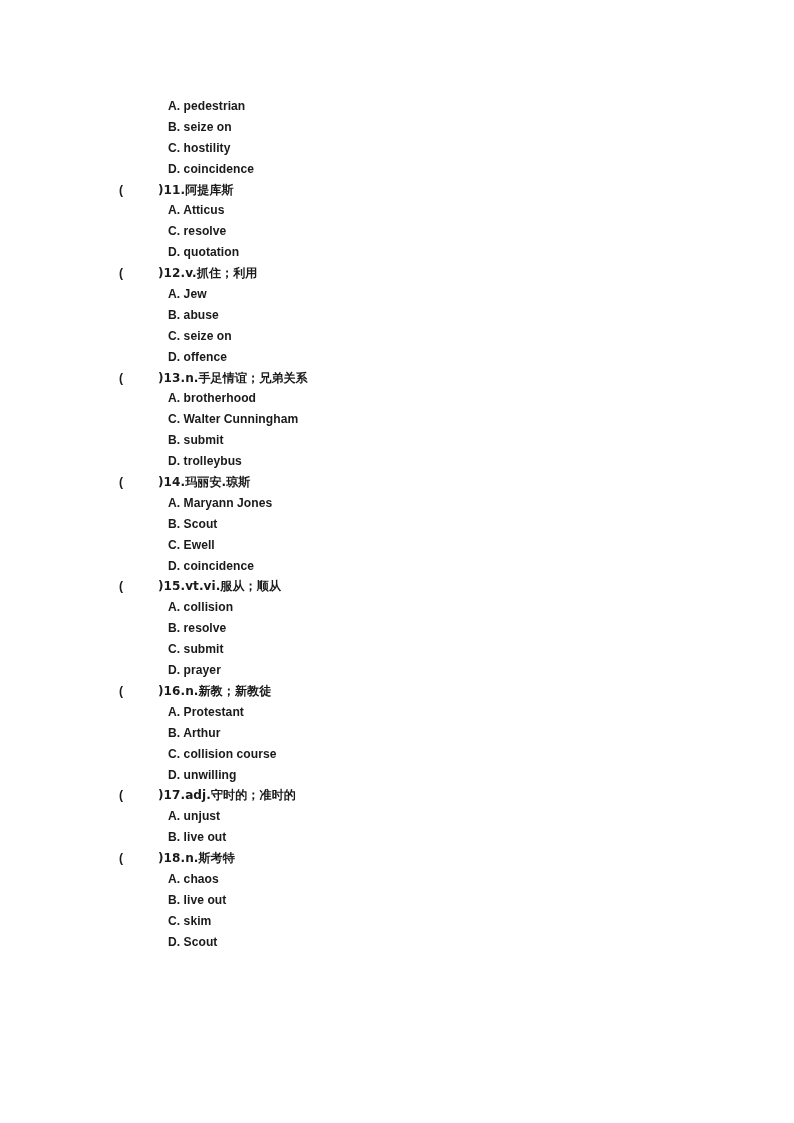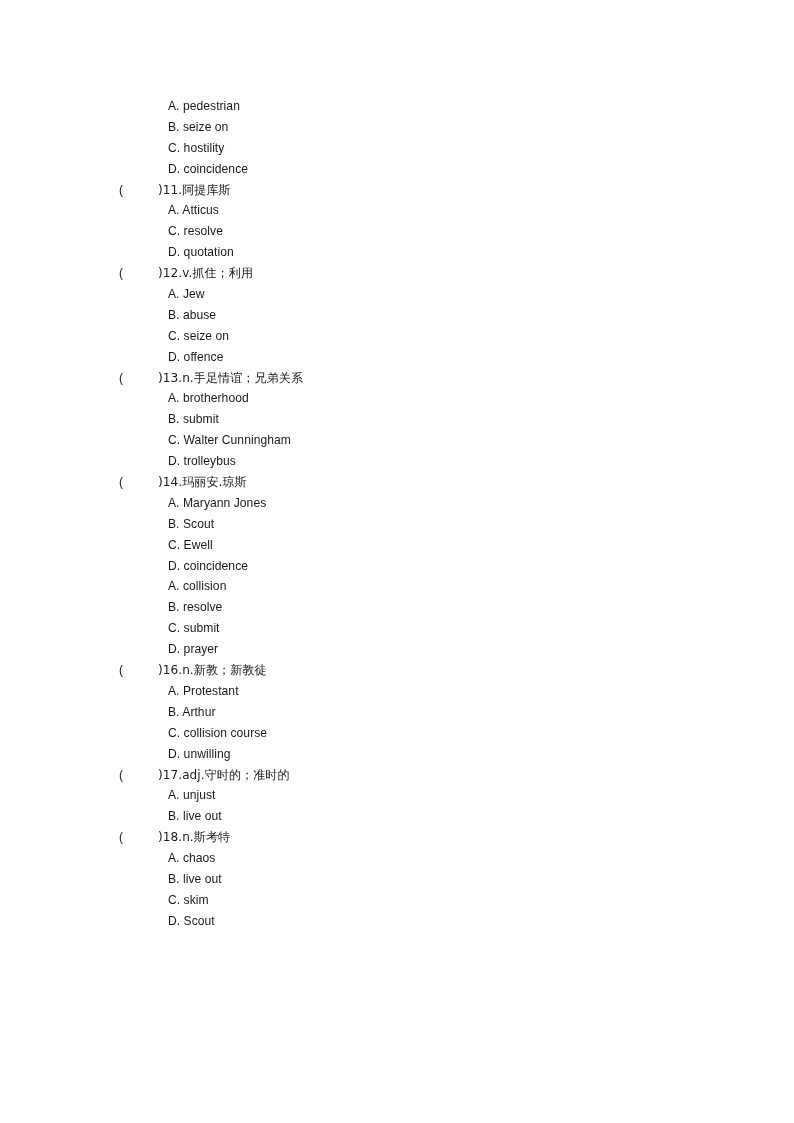--- a/index.html
+++ b/index.html
@@ -16,20 +16,21 @@
     color: #1a1a1a;
     overflow: hidden;
   }
   .page {
     position: absolute;
     left: 0;
     top: 0;
     width: 794px;
     height: 862px;
     background: #ffffff;
+    font-weight: bold;
   }
   .content {
     position: absolute;
     left: 119px;
     top: 96px;
     width: 560px;
   }
   .line {
     height: 20.9px;
     line-height: 20.9px;
@@ -85,36 +86,39 @@
       <div class="line option">B. abuse</div>
       <div class="line option">C. seize on</div>
       <div class="line option">D. offence</div>
     </div>
 
     <div>
       <div class="line question">
         <span class="q-paren-open">(</span><span class="q-stem cjk">)13.n.手足情谊；兄弟关系</span>
       </div>
       <div class="line option">A. brotherhood</div>
+      <div class="line option">C. Walter Cunningham</div>
       <div class="line option">B. submit</div>
-      <div class="line option">C. Walter Cunningham</div>
       <div class="line option">D. trolleybus</div>
     </div>
 
     <div>
       <div class="line question">
         <span class="q-paren-open">(</span><span class="q-stem cjk">)14.玛丽安.琼斯</span>
       </div>
       <div class="line option">A. Maryann Jones</div>
       <div class="line option">B. Scout</div>
       <div class="line option">C. Ewell</div>
       <div class="line option">D. coincidence</div>
     </div>
 
     <div>
+      <div class="line question">
+        <span class="q-paren-open">(</span><span class="q-stem cjk">)15.vt.vi.服从；顺从</span>
+      </div>
       <div class="line option">A. collision</div>
       <div class="line option">B. resolve</div>
       <div class="line option">C. submit</div>
       <div class="line option">D. prayer</div>
     </div>
 
     <div>
       <div class="line question">
         <span class="q-paren-open">(</span><span class="q-stem cjk">)16.n.新教；新教徒</span>
       </div>

